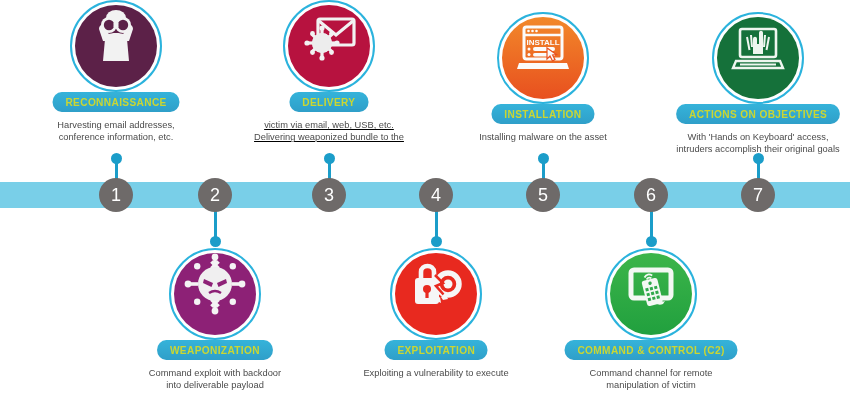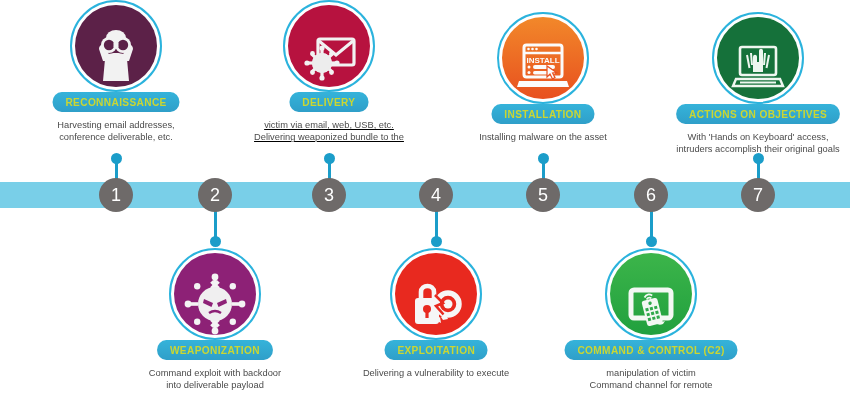--- a/index.html
+++ b/index.html
@@ -45,21 +45,21 @@
   }
   .disc-ring {
     position: absolute; inset: 0;
     border-radius: 50%;
     border: 2px solid #2bb3dd;
     background: #ffffff;
   }
   .disc {
     position: absolute; inset: 5px;
     border-radius: 50%;
-    display: flex; align-items: flex-end; justify-content: center;
+    display: flex; align-items: flex-start; justify-content: center;
   }
   .disc svg { display: block; }
 
   .pill {
     position: relative;
     display: inline-block;
     margin-top: -9px;
     padding: 4px 14px 4px;
     border-radius: 11px;
     background: linear-gradient(#35b3da, #2f9fc9);
@@ -99,21 +99,21 @@
             <circle cx="24" cy="20" r="5.2" fill="#5c2148"></circle>
           <circle cx="38" cy="20" r="8" fill="#f2f2f2"></circle>
             <circle cx="38" cy="20" r="5.2" fill="#5c2148"></circle>
           <rect x="28.5" y="18" width="5" height="4" fill="#f2f2f2"></rect>
         </svg>
       </div>
     </div>
     <div class="pill">RECONNAISSANCE</div>
     <div class="desc">
       <div>Harvesting email addresses,</div>
-      <div>conference deliverable, etc.</div>
+      <div>conference information, etc.</div>
     </div>
   </div>
   <div class="stem" style="left:114.5px; top:156px; height:34px;"></div>
   <div class="stem-dot" style="left:110.5px; top:153px;"></div>
   <div class="marker" style="left:99px; top:178px;">1</div>
 
   <div class="node" style="left:229px; top:0;text-decoration:underline;">
     <div class="disc-wrap">
       <div class="disc-ring"></div>
       <div class="disc" style="background:#b7123f;">
@@ -263,21 +263,21 @@
           <circle cx="43" cy="31" r="11" fill="none" stroke="#f6f6f6" stroke-width="5.5"></circle>
           <circle cx="43" cy="31" r="4.5" fill="#f6f6f6"></circle>
           <path d="M30 22 L38 30 L31 33 L39 42" fill="none" stroke="#e8291f" stroke-width="2.6"></path>
           <path d="M36 44 L40 40 L43 46 L38 47 Z" fill="#f6f6f6"></path>
           <path d="M30 47 L35 44 L36 50 Z" fill="#f6f6f6"></path>
         </svg>
       </div>
     </div>
     <div class="pill">EXPLOITATION</div>
     <div class="desc">
-      <div>Delivering a vulnerability to execute</div>
+      <div>Exploiting a vulnerability to execute</div>
     </div>
   </div>
 
   <div class="marker" style="left:634px; top:178px;">6</div>
   <div class="stem" style="left:649.5px; top:208px; height:34px;"></div>
   <div class="stem-dot" style="left:645.5px; top:236px;"></div>
   <div class="node" style="left:551px; top:248px;">
     <div class="disc-wrap">
       <div class="disc-ring"></div>
       <div class="disc" style="background:linear-gradient(#3cb54a,#21a03e);">
@@ -299,18 +299,18 @@
             </g>
             <path d="M28 23 Q32 19 36 23" fill="none" stroke="#f3f8f3" stroke-width="1.8"></path>
             <path d="M29.5 25.5 Q32 23 34.5 25.5" fill="none" stroke="#f3f8f3" stroke-width="1.6"></path>
           </g>
           <path d="M34 49 q4 4 9 2 l2 -3 q-5 2 -8 -2 z" fill="#f3f8f3"></path>
         </svg>
       </div>
     </div>
     <div class="pill">COMMAND &amp; CONTROL (C2)</div>
     <div class="desc">
+      <div>Command channel for remote</div>
       <div>manipulation of victim</div>
-      <div>Command channel for remote</div>
     </div>
   </div>
 
 </div>
 
 </body></html>

